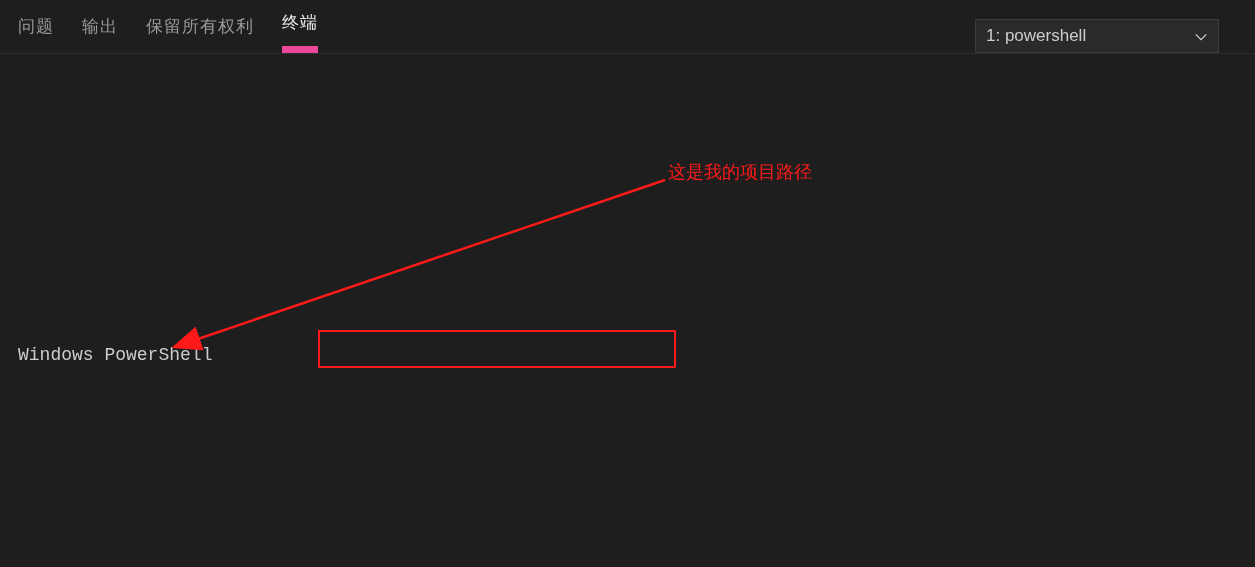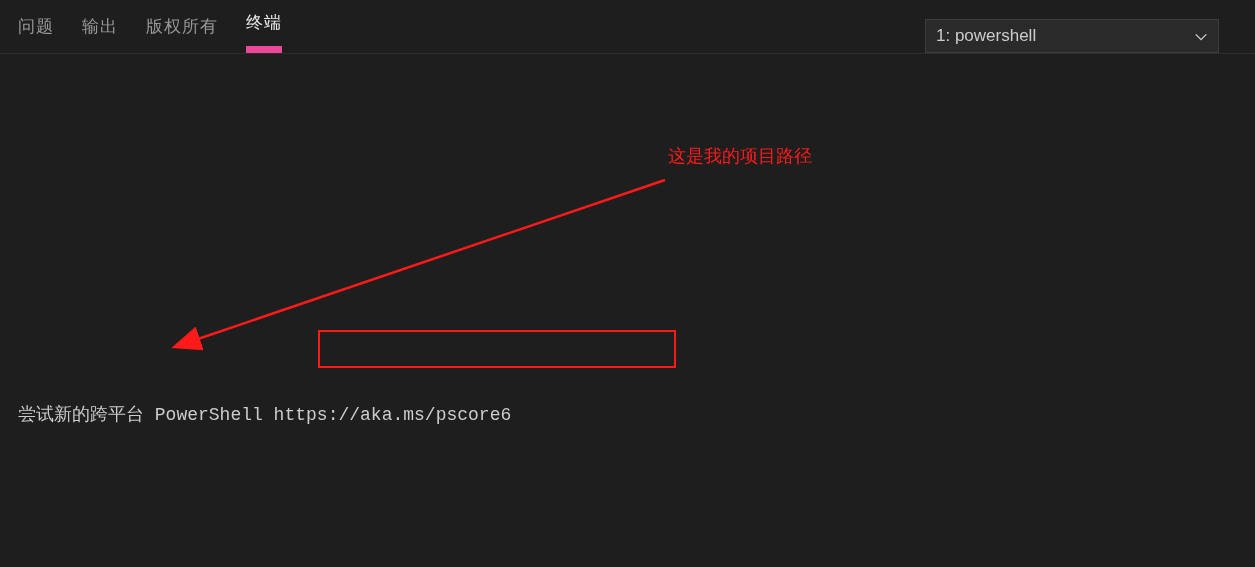--- a/index.html
+++ b/index.html
@@ -35,21 +35,21 @@
   }
   .tab.active {
     color: #e7e7e7;
     border-bottom: 7px solid #ec4899;
   }
   .selector {
     display: flex;
     align-items: center;
     border: 1px solid #3c3c3c;
     background: #2a2a2a;
-    width: 294px;
+    width: 244px;
     height: 34px;
     padding: 0 10px;
     justify-content: space-between;
     margin-right: 18px;
     font-family: "Segoe UI", sans-serif;
     font-size: 17px;
     color: #cccccc;
   }
   .chevron {
     width: 14px;
@@ -82,52 +82,52 @@
     overflow: visible;
   }
 </style>
 </head>
 <body>
 
 <div class="panel-header">
   <div class="tabs">
     <div class="tab">问题</div>
     <div class="tab">输出</div>
-    <div class="tab">版权所有</div>
+    <div class="tab">保留所有权利</div>
     <div class="tab active">终端</div>
   </div>
   <div class="selector">
     <span>1: powershell</span>
     <span class="chevron">
       <svg viewBox="0 0 16 16">
           <path d="M2 5 L8 11 L14 5" stroke="#cccccc" stroke-width="1.6" fill="none"></path>
         </svg>
     </span>
   </div>
 </div>
 
 <div class="terminal-body">
 <div>&nbsp;</div>
 <div>&nbsp;</div>
 <div>&nbsp;</div>
 <div>&nbsp;</div>
+<div>Windows PowerShell</div>
 <div>&nbsp;</div>
-<div>尝试新的跨平台 PowerShell https://aka.ms/pscore6</div>
 
 
 
 
 
 
 
 
 
 </div>
 
-<div class="annotation-label" style="left:668px; top:144px;">这是我的项目路径</div>
+<div class="annotation-label" style="left:668px; top:160px;">这是我的项目路径</div>
 
 <div class="red-box" style="left:318px; top:330px; width:358px; height:38px;"></div>
 
 <svg class="arrow-svg" style="left:0; top:0;" width="1255" height="567">
   <defs>
     <marker id="arrowhead" markerWidth="12" markerHeight="10" refX="2" refY="5" orient="auto">
       <polygon points="0 0, 12 5, 0 10" fill="#ff1a1a"></polygon>
     </marker>
   </defs>
   <line x1="665" y1="180" x2="195" y2="340" stroke="#ff1a1a" stroke-width="2.5" marker-end="url(#arrowhead)"></line>

